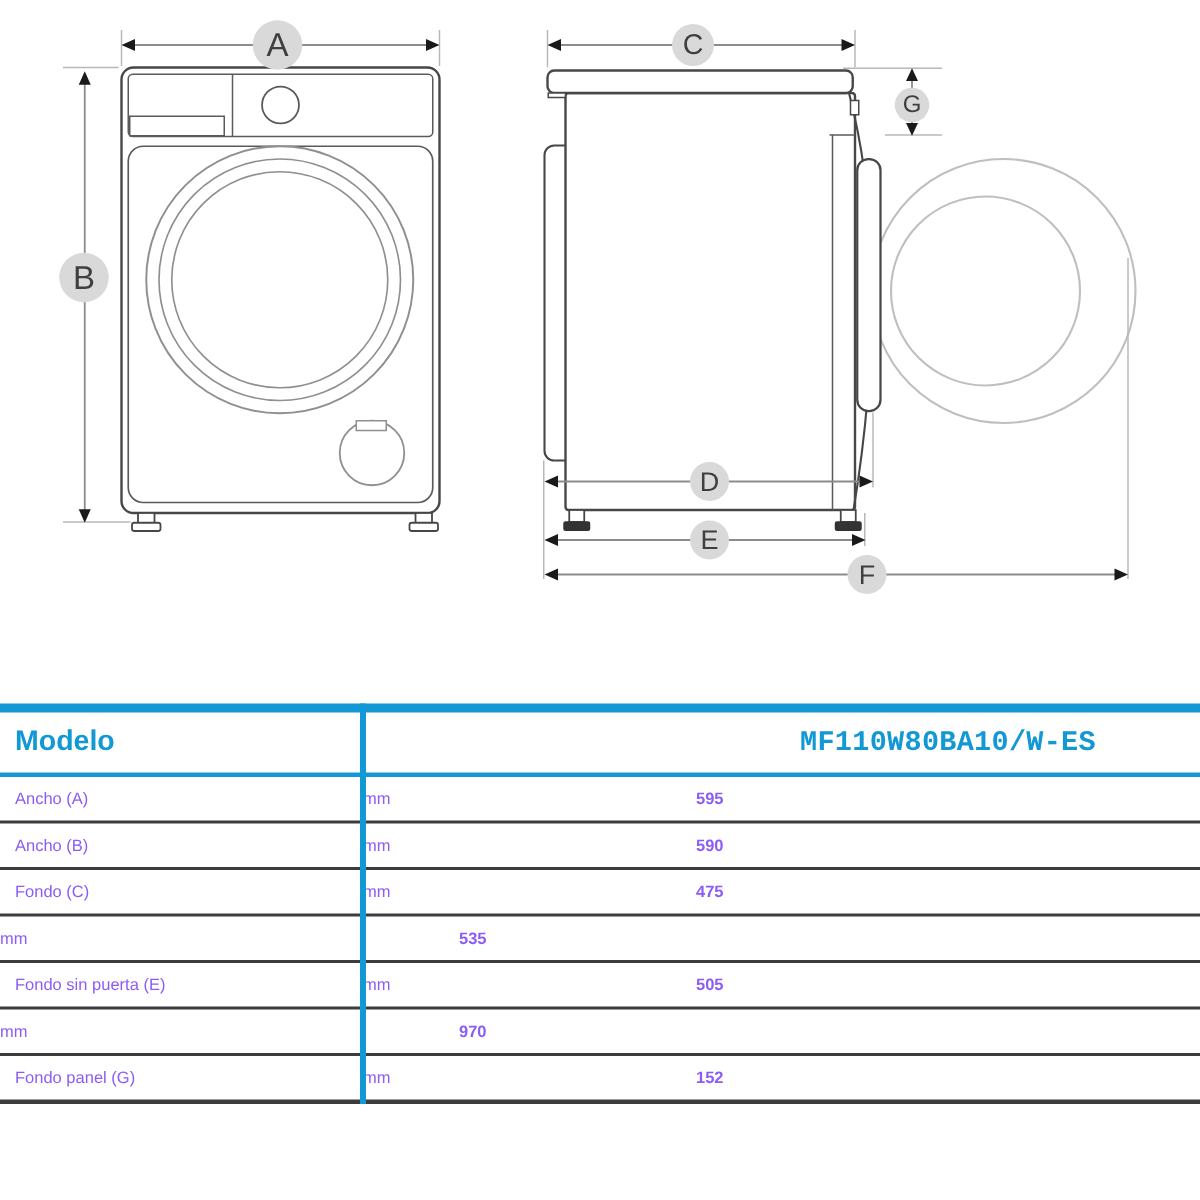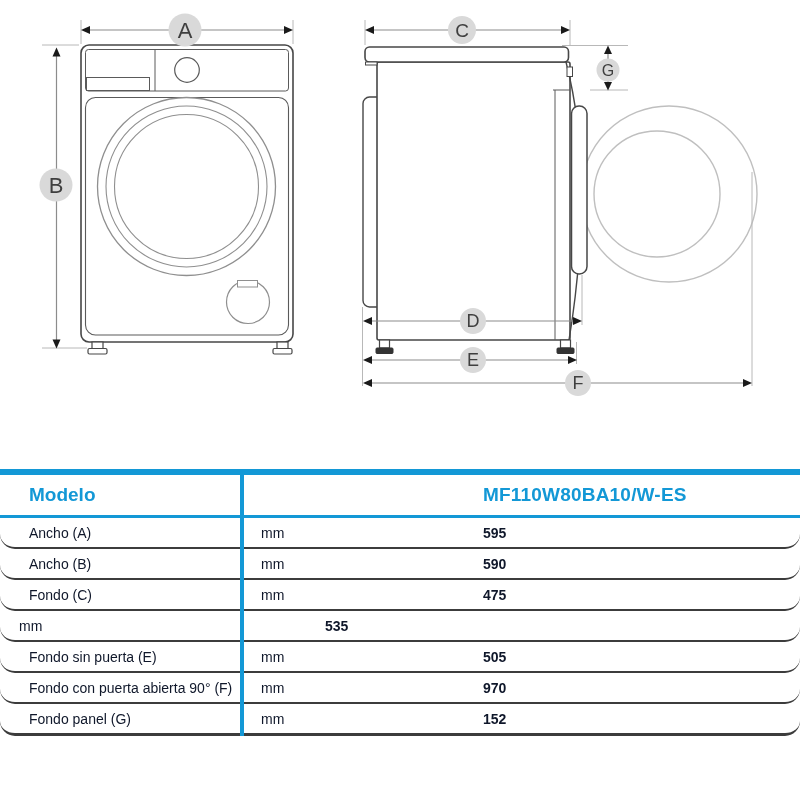--- a/index.html
+++ b/index.html
@@ -16,31 +16,31 @@
     display:flex; align-items:center; justify-content:center;
     color:#3f3f3f; font-weight:400; line-height:1;
   }
   .badge-lg { width:33px; height:33px; font-size:22px; }
   .badge-md { width:28px; height:28px; font-size:19px; }
   .badge-sm { width:26px; height:26px; font-size:18px; }
   .badge-xs { width:23px; height:23px; font-size:16px; }
 
   .spec-table { position:absolute; left:0; top:469px; width:800px; }
   .top-bar { height:6px; background:var(--accent-blue,#1398d6); }
-  .grid-row { display:grid; grid-template-columns:242px 158px 1fr; align-items:center;padding-left:19px; }
+  .grid-row { display:grid; grid-template-columns:242px 158px 1fr; align-items:center; }
   .thead { height:40px; border-bottom:3px solid var(--accent-blue,#1398d6); }
   .modelo-cell {
     color:var(--accent-blue,#1398d6); font-weight:bold; font-size:19px; padding-left:10px;
   }
   .model-value-cell {
     color:var(--accent-blue,#1398d6); font-weight:bold; font-size:19px;
-    text-align:left; padding-left:64px; letter-spacing:0.2px;
+    text-align:center; padding-left:64px; letter-spacing:0.2px;font-family:Liberation Mono, monospace;
   }
   .trow { height:29px; border-bottom:2px solid var(--line-dark,#3c3c3c);
-          font-size:14px; color:#0f172a;border-radius:15px; }
+          font-size:11px; color:#8b5cf6; }
   .trow.last { border-bottom:3px solid var(--line-dark,#3c3c3c); }
   .c1 { padding-left:10px; }
   .c2 { }
   .c3 { text-align:left; padding-left:64px; font-weight:bold; }
   .vline {
     position:absolute; left:240px; top:0; bottom:0; width:4px;
     background:var(--accent-blue,#1398d6);
   }
 </style>
 </head>
@@ -196,21 +196,20 @@
     <div class="grid-row trow">
       <div class="c2">mm</div>
       <div class="c3">535</div>
     </div>
     <div class="grid-row trow">
       <div class="c1">Fondo sin puerta (E)</div>
       <div class="c2">mm</div>
       <div class="c3">505</div>
     </div>
     <div class="grid-row trow">
-      <div class="c1">Fondo con puerta abierta 90° (F)</div>
       <div class="c2">mm</div>
       <div class="c3">970</div>
     </div>
     <div class="grid-row trow last">
       <div class="c1">Fondo panel (G)</div>
       <div class="c2">mm</div>
       <div class="c3">152</div>
     </div>
 
     <div class="vline"></div>

